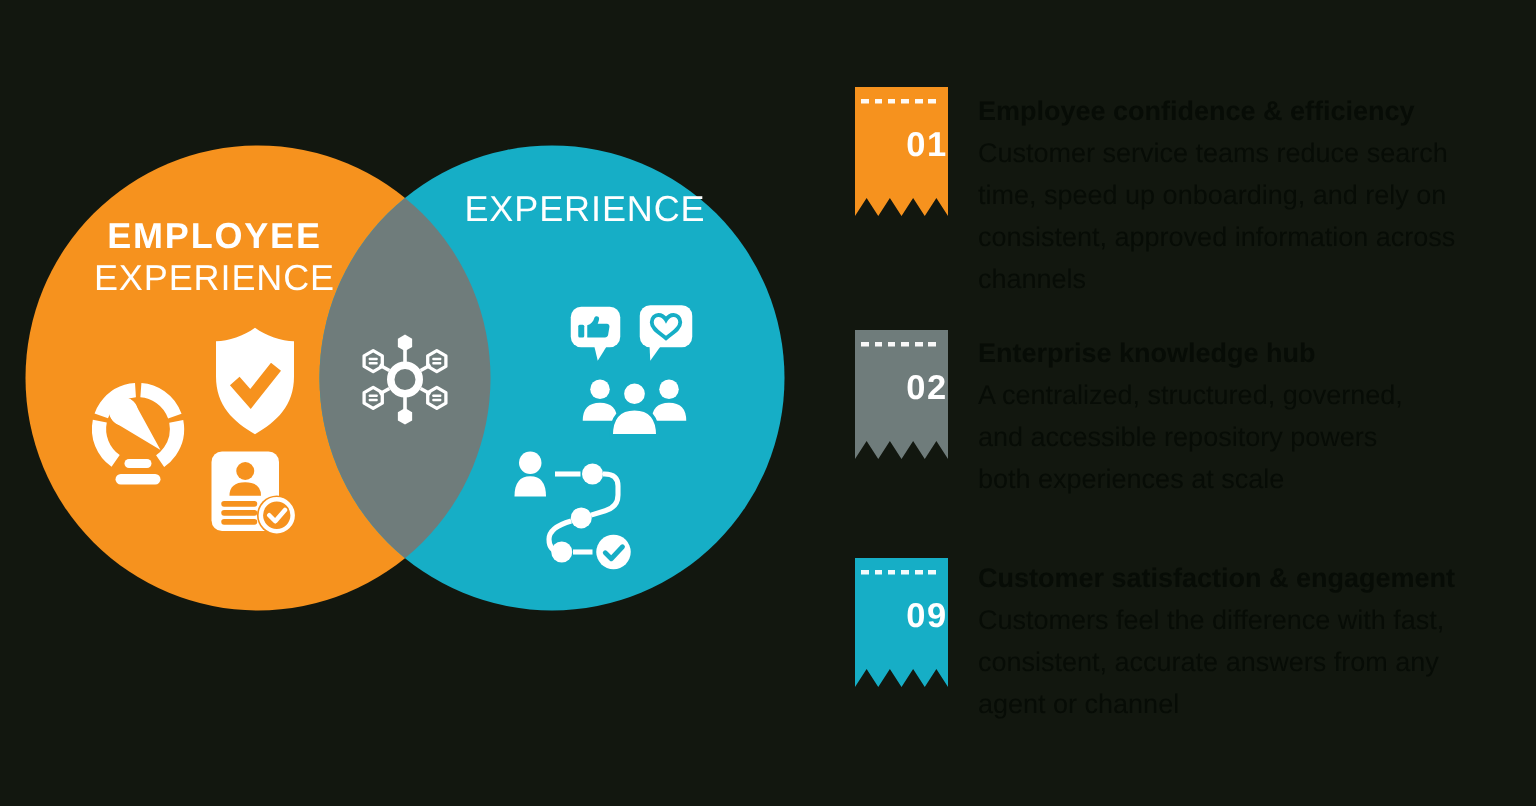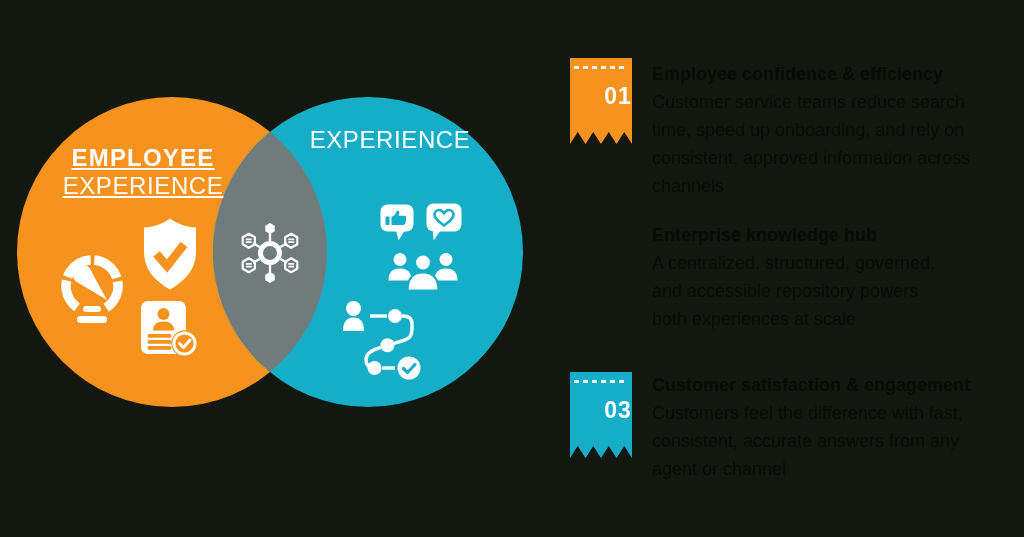--- a/index.html
+++ b/index.html
@@ -49,21 +49,21 @@
     <defs>
       <clipPath id="lensClip">
           <circle cx="164" cy="167" r="155"></circle>
         </clipPath>
     </defs>
     <circle class="fill-orange" cx="164" cy="167" r="155"></circle>
     <circle class="fill-teal" cx="360" cy="167" r="155"></circle>
     <circle class="fill-gray" cx="360" cy="167" r="155" clip-path="url(#lensClip)"></circle>
   </svg>
 
-  <div class="abs venn-label" style="left:43px;top:144px;text-decoration:underline;">
+  <div class="abs venn-label" style="left:43px;top:144px;">
     <span class="l1">EMPLOYEE</span>
     <span class="l2">EXPERIENCE</span>
   </div>
   <div class="abs venn-label" style="left:290px;top:126px;">
     <span class="l2">EXPERIENCE</span>
   </div>
 
   <svg class="abs" style="left:54px;top:250px;" width="76" height="78" viewBox="0 0 76 78">
     <circle cx="38" cy="36" r="26" fill="none" stroke="#fff" stroke-width="9.5" stroke-dasharray="30.2 3.6 30.2 3.6 30.2 3.6 30.2 999" transform="rotate(125 38 36)"></circle>
     <path class="fill-white" d="M 23 32 A 9.4 9.4 0 1 1 36 19 L 53 50 Z"></path>
@@ -162,30 +162,34 @@
     <div class="num">01</div>
   </div>
   <div class="row-text" style="top:60px;">
     <div class="title">Employee confidence &amp; efficiency</div>
     <div class="body">Customer service teams reduce search
 time, speed up onboarding, and rely on
 consistent, approved information across
 channels</div>
   </div>
 
+  <div class="ribbon bg-gray" style="top:220px;">
+    <div class="dash"></div>
+    <div class="num">02</div>
+  </div>
   <div class="row-text" style="top:221px;">
     <div class="title">Enterprise knowledge hub</div>
     <div class="body">A centralized, structured, governed,
 and accessible repository powers
 both experiences at scale</div>
   </div>
 
   <div class="ribbon bg-teal" style="top:372px;">
     <div class="dash"></div>
-    <div class="num">03</div>
+    <div class="num">09</div>
   </div>
   <div class="row-text" style="top:371px;">
     <div class="title">Customer satisfaction &amp; engagement</div>
     <div class="body">Customers feel the difference with fast,
 consistent, accurate answers from any
 agent or channel</div>
   </div>
 
 </div>
 

